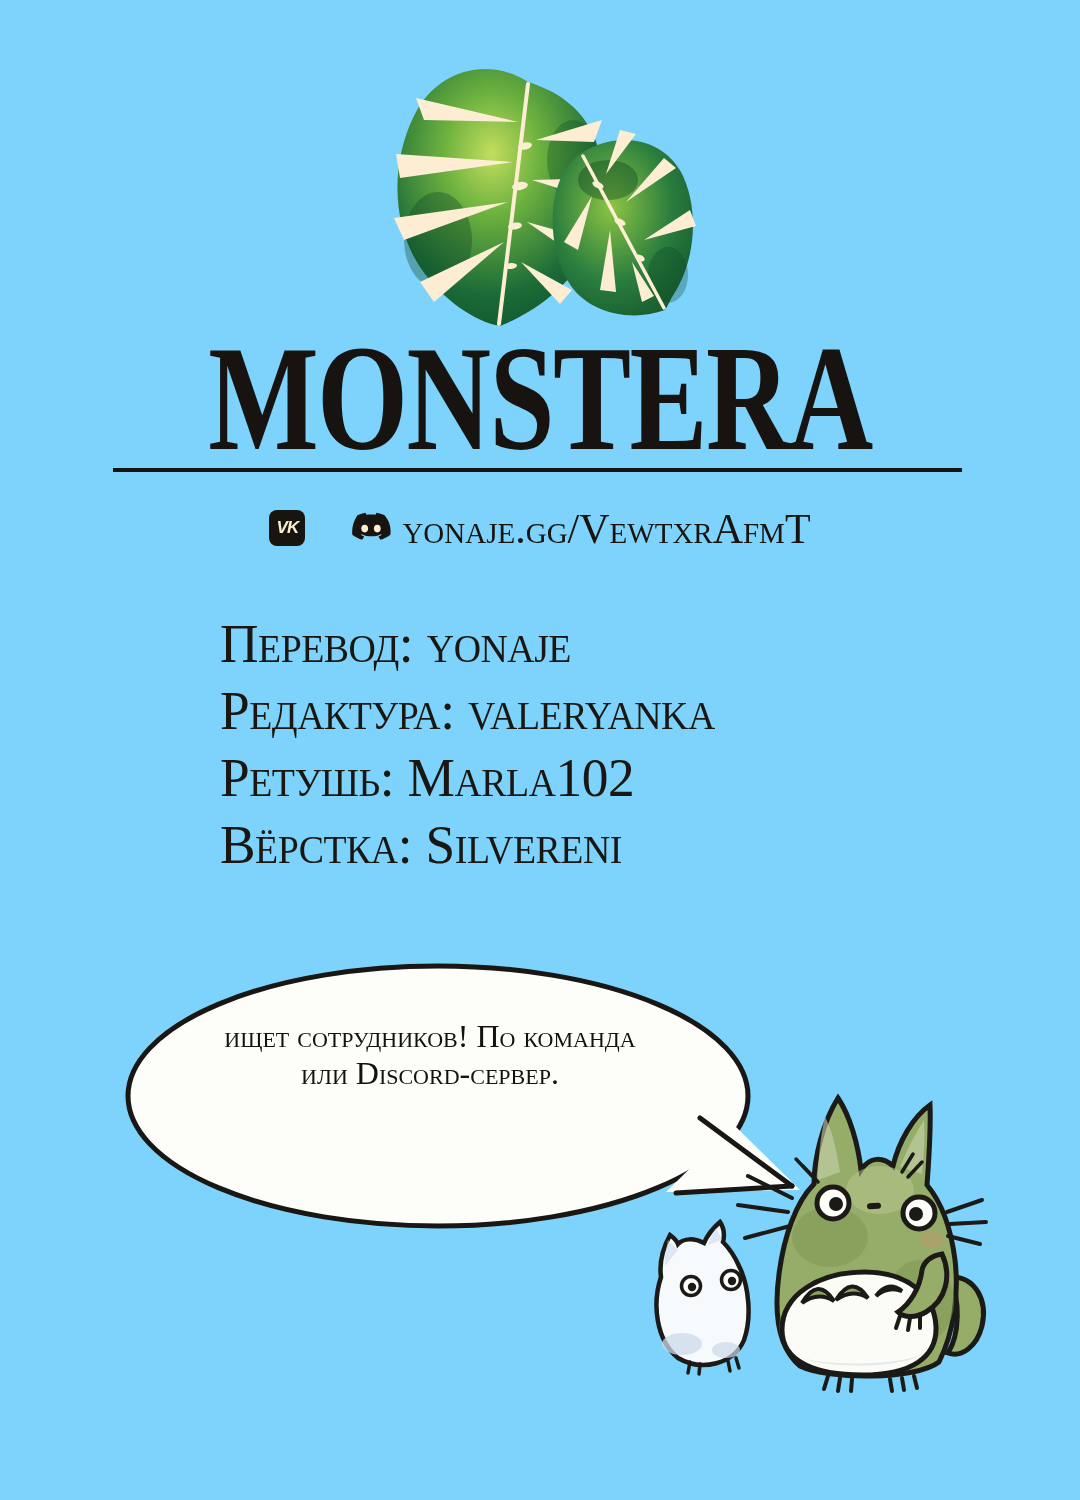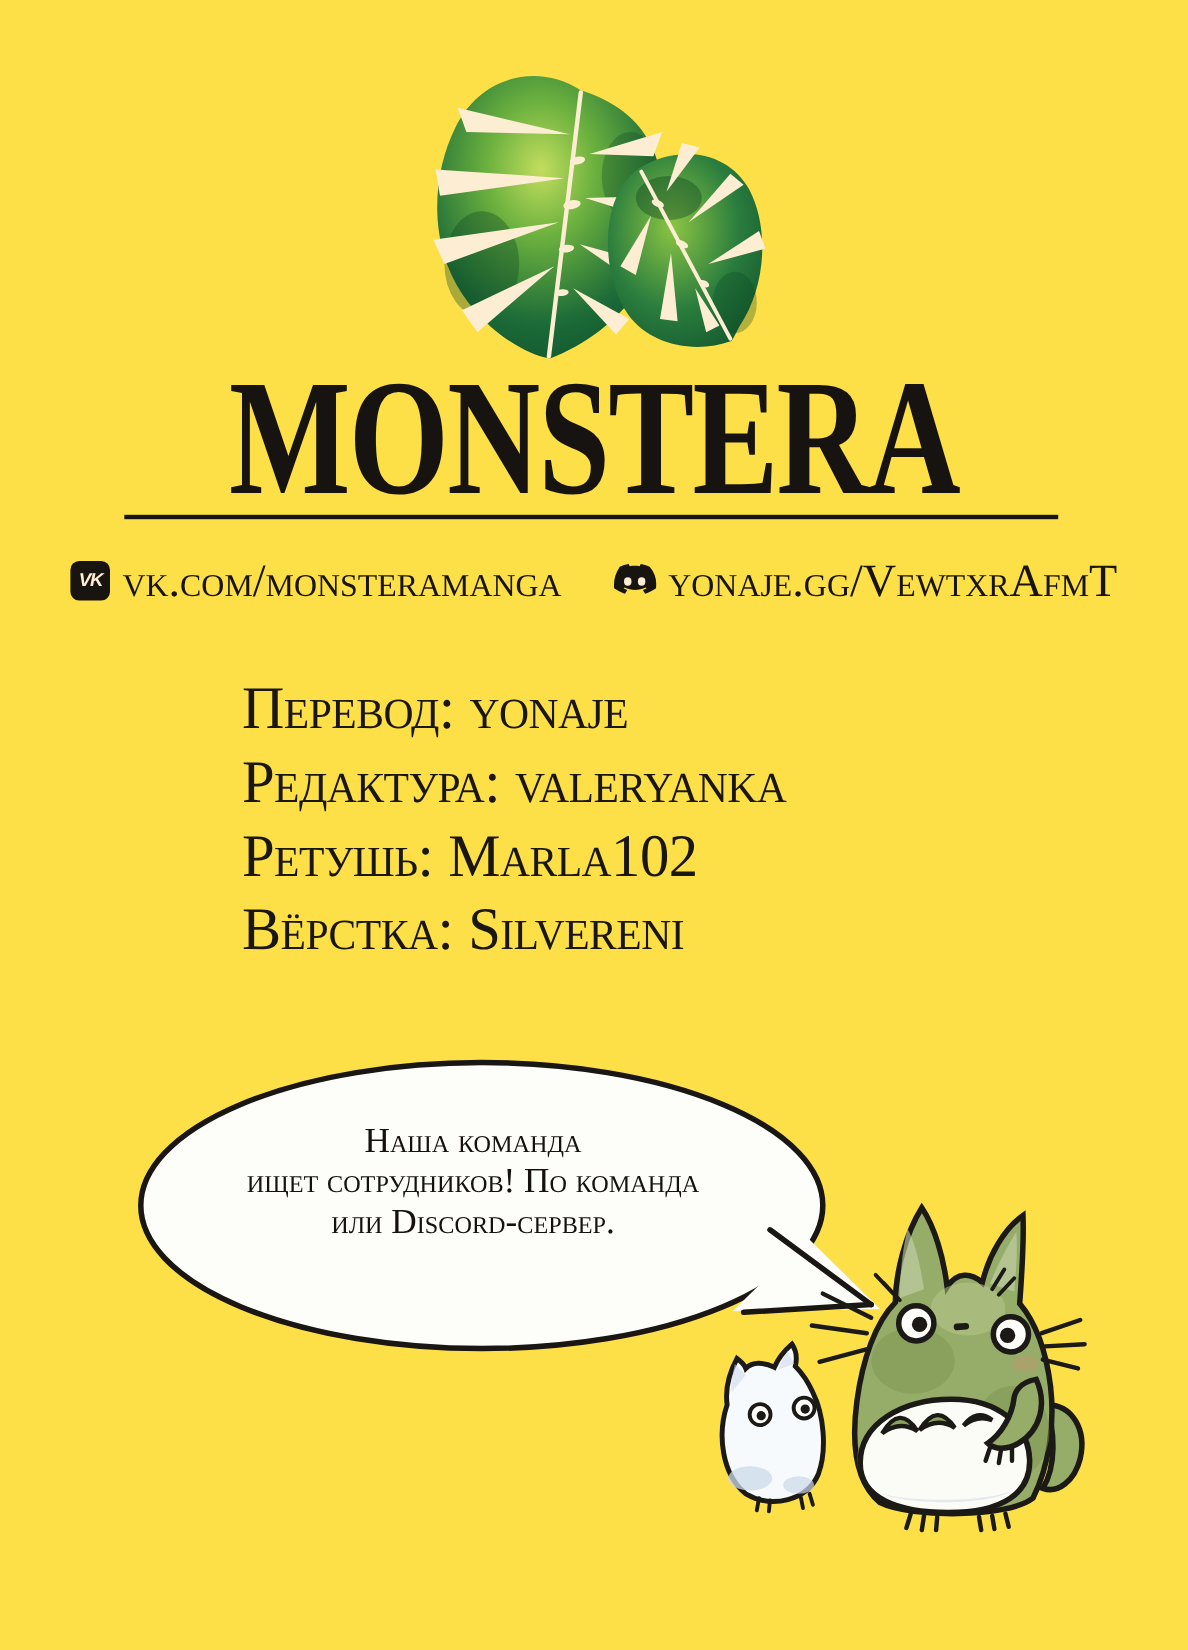--- a/index.html
+++ b/index.html
@@ -1,18 +1,18 @@
 <!DOCTYPE html>
 <html><head>
 <meta charset="utf-8">
 <style>
   html,body{margin:0;padding:0;}
   #stage{
     position:relative; width:1080px; height:1500px;
-    background:#fde047; overflow:hidden;
+    background:#7dd3fc; overflow:hidden;
     font-family:"Liberation Serif", serif; color:#1a1712;
   }
   
   #leaf{ position:absolute; left:378px; top:50px; width:330px; height:300px; }
   #title{
     position:absolute; left:0; top:323px; width:1080px;
     text-align:center; font-size:150px; line-height:1; font-weight:700;
     letter-spacing:-2px; color:#161310;
     transform:scaleX(0.78); transform-origin:50% 50%;
     white-space:nowrap;
@@ -113,21 +113,20 @@
 
   <div id="title">MONSTERA</div>
 
   <div id="rule"></div>
 
   <div id="links">
     <div class="link">
       <span class="vk-badge">
         <span>VK</span>
       </span>
-      <span class="link-text">vk.com/monsteramanga</span>
     </div>
     <div class="link">
       <svg width="40" height="32" viewBox="0 0 40 32" aria-hidden="true">
         <path fill="#181410" d="M33.6 3.2C31 2 28.3 1.2 25.5 0.8c-0.3 0.6-0.7 1.3-1 1.9c-3-0.4-6-0.4-9 0c-0.3-0.6-0.7-1.3-1-1.9C11.7 1.2 9 2 6.4 3.2C1.9 9.9 0.7 16.4 1.3 22.8c3.4 2.5 6.6 4 9.8 5c0.8-1.1 1.5-2.2 2.1-3.4c-1.1-0.4-2.2-1-3.3-1.6c0.3-0.2 0.5-0.4 0.8-0.6c6.3 2.9 13.1 2.9 19.3 0c0.3 0.2 0.5 0.4 0.8 0.6c-1 0.6-2.1 1.2-3.3 1.6c0.6 1.2 1.3 2.3 2.1 3.4c3.2-1 6.4-2.5 9.8-5C40.3 15.4 38.5 9 33.6 3.2z"></path>
         <ellipse cx="13.7" cy="16.6" rx="3.4" ry="3.8" fill="#fdeed3"></ellipse>
         <ellipse cx="26.3" cy="16.6" rx="3.4" ry="3.8" fill="#fdeed3"></ellipse>
       </svg>
       <span class="link-text">yonaje.gg/VewtxrAfmT</span>
     </div>
   </div>
@@ -147,21 +146,20 @@
     </div>
   </div>
 
   <svg id="bubble-svg" viewBox="0 0 700 290" aria-hidden="true">
     <ellipse cx="328" cy="136" rx="310" ry="130" fill="#fdfdfa" stroke="#191613" stroke-width="5"></ellipse>
     <polygon points="556,232 624,165 690,230" fill="#fdfdfa"></polygon>
     <path d="M590 158 L682 226" stroke="#191613" stroke-width="5" stroke-linecap="round" fill="none"></path>
     <path d="M566 233 L682 226" stroke="#191613" stroke-width="5" stroke-linecap="round" fill="none"></path>
   </svg>
   <div id="bubble-text">
-    <div>Наша команда</div>
     <div>ищет сотрудников! По команда</div>
     <div>или Discord-сервер.</div>
   </div>
 
   <svg id="totoros" viewBox="0 0 420 330" aria-hidden="true">
     <g stroke="#1c1a16" stroke-width="5" stroke-linecap="round">
 
       <g>
         <path d="M40 163 C33 176,29 190,31 205 C22 232,26 268,48 286 C72 300,104 292,114 268 C122 246,119 214,109 194 C105 185,99 176,93 170 C95 162,94 156,90 150 C83 156,77 164,74 171 C64 166,54 166,48 172 C47 169,44 166,40 163 Z" fill="#f7fafd" stroke-width="4.5"></path>
         <ellipse cx="52" cy="272" rx="20" ry="11" fill="#ccd9ea" opacity="0.75" stroke="none"></ellipse>

